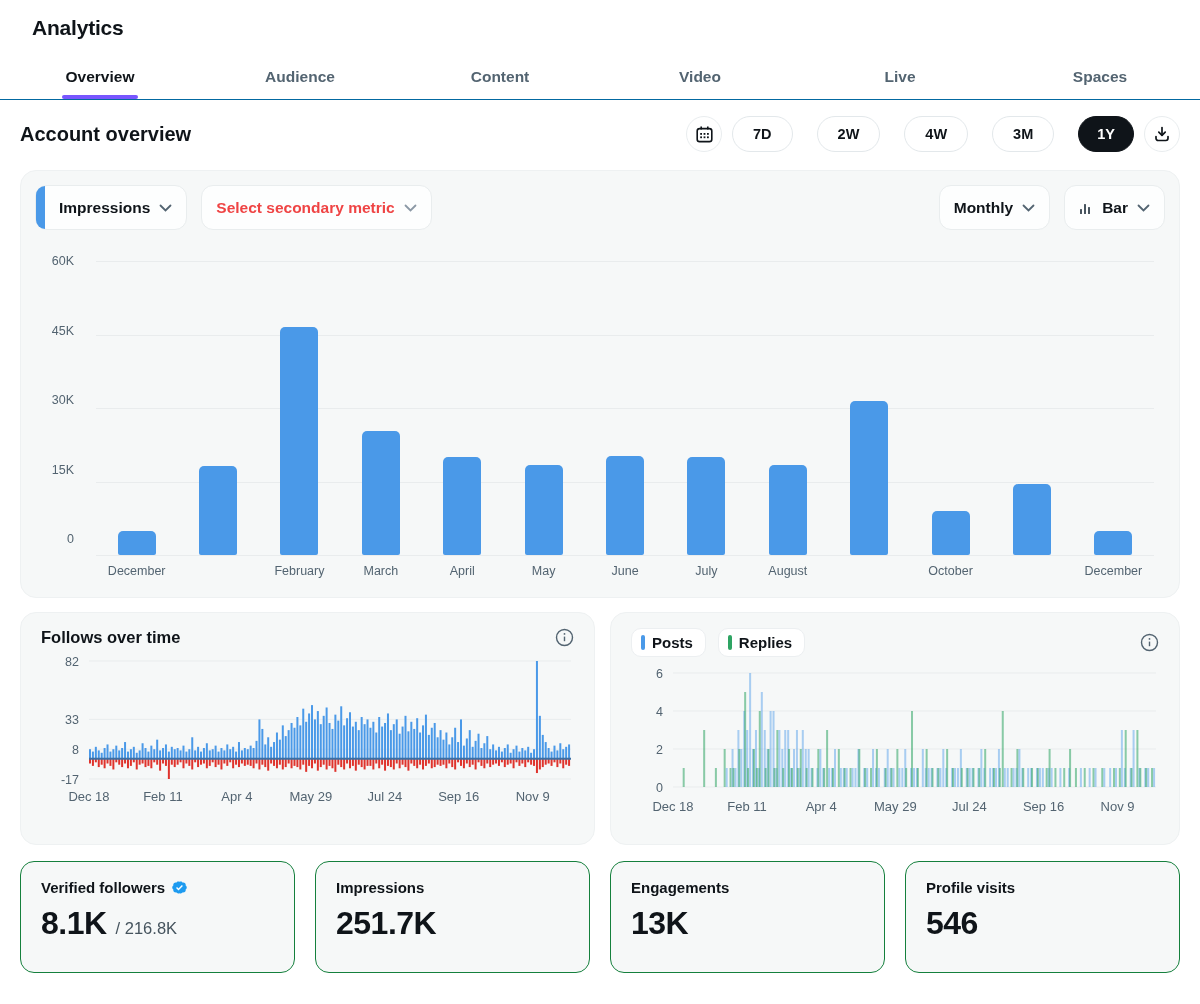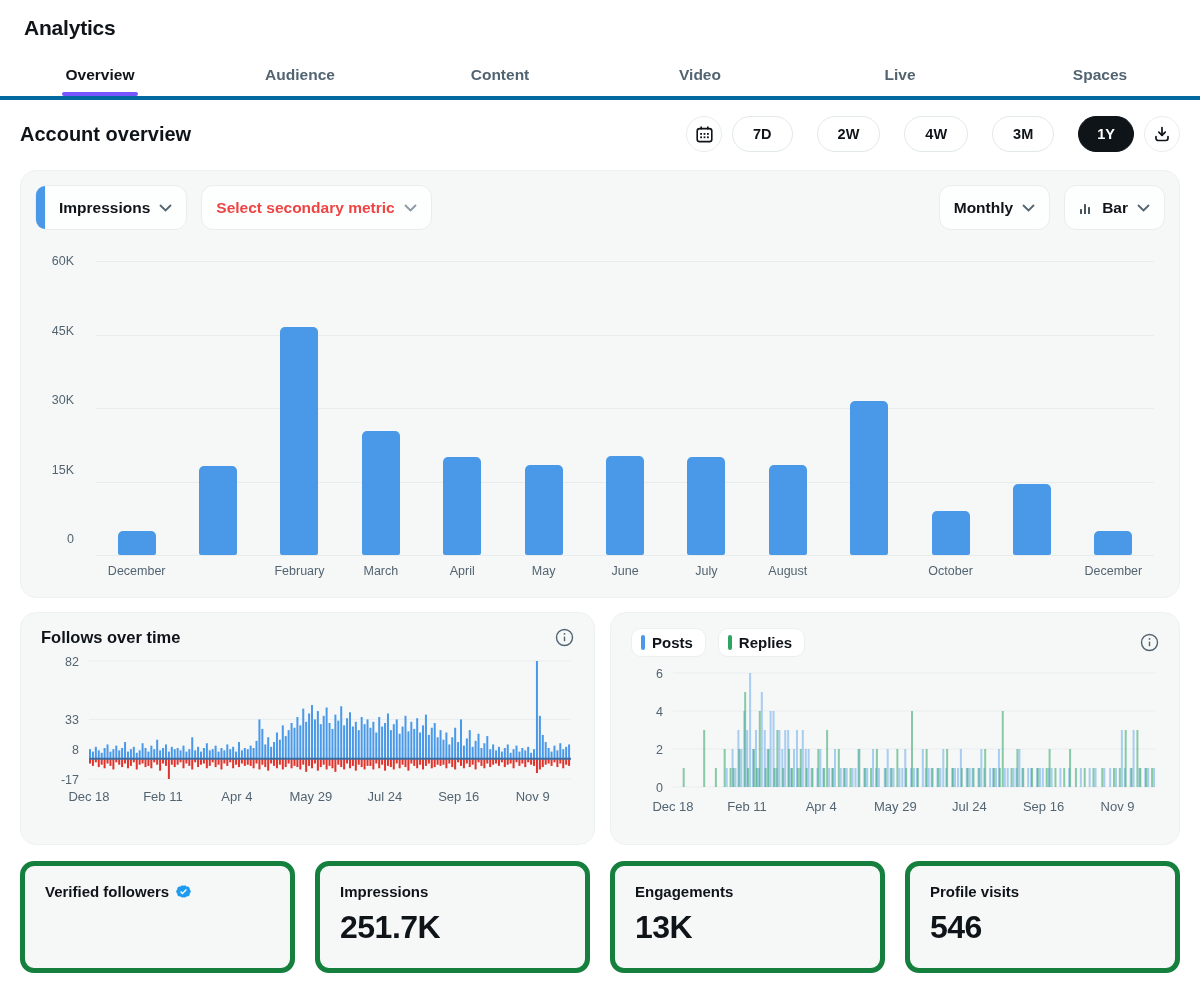--- a/index.html
+++ b/index.html
@@ -1,23 +1,23 @@
 <!DOCTYPE html>
 <html><head>
 <meta charset="utf-8">
 <style>
   * { margin:0; padding:0; box-sizing:border-box; }
   html,body { width:1200px; background:#ffffff; font-family:"Liberation Sans","DejaVu Sans",sans-serif; color:#0f1419; }
   .page { width:1200px; min-height:1004px; overflow:hidden; }
 
   
-  .page-title { font-size:21px; font-weight:800; padding:16px 24px 14px; letter-spacing:-0.2px; }
+  .page-title { font-size:21px; font-weight:800; padding:16px 32px 14px; letter-spacing:-0.2px; }
 
   
-  .tabs { display:grid; grid-template-columns:repeat(6,1fr); border-bottom:4px solid #0369a1; height:46px; }
+  .tabs { display:grid; grid-template-columns:repeat(6,1fr); border-bottom:1px solid #0369a1; height:46px; }
   .tab { position:relative; display:flex; align-items:center; justify-content:center; cursor:pointer; font-size:15.5px; font-weight:600; color:#536471; }
   .tab.active { color:#0f1419; font-weight:700; }
   .tab .underline { position:absolute; bottom:0; left:50%; transform:translateX(-50%); width:76px; height:4px; border-radius:9999px; background:#7856ff; }
 
   
   .section-row { display:flex; align-items:center; justify-content:space-between; padding:16px 20px 14px; }
   .section-title { font-size:20px; font-weight:800; }
   .range-controls { display:flex; align-items:center; gap:10px; }
   .icon-btn { width:36px; height:36px; border-radius:50%; border:1px solid #e9edef; background:#fff; display:flex; align-items:center; justify-content:center; cursor:pointer; }
   .pill { height:36px; padding:0 20px; border-radius:18px; border:1px solid #e3e8eb; background:#fff; font-family:inherit; font-size:14.5px; font-weight:700; color:#0f1419; cursor:pointer; }
@@ -51,21 +51,21 @@
   .panel.posts { width:570px;text-align:right; }
   .panel-head { display:flex; align-items:center; justify-content:space-between; padding:15px 20px 2px; }
   .panel-title { font-size:16.5px; font-weight:700; }
   .legend { display:flex; gap:12px; }
   .legend-chip { display:flex; align-items:center; gap:7px; background:#fff; border:1px solid #eceff1; border-radius:10px; padding:5px 12px 5px 9px; font-size:15px; font-weight:700; cursor:pointer; }
   .legend-swatch { width:4px; height:15px; border-radius:2px; }
   .mini-wrap { padding:2px 20px 0; }
 
   
   .cards-row { display:flex; gap:20px; margin:16px 20px 0; }
-  .stat-card { flex:1; height:112px; background:#f6f8f8; border:5px solid #15803d; border-radius:14px; padding:17px 20px; }
+  .stat-card { flex:1; height:112px; background:#f6f8f8; border:1px solid #15803d; border-radius:14px; padding:17px 20px; }
   .stat-label-row { display:flex; align-items:center; gap:6px; font-size:15px; font-weight:700; color:#0f1419; }
   .stat-value-row { margin-top:9px; display:flex; align-items:baseline; gap:9px; }
   .stat-value { font-size:32px; font-weight:800; letter-spacing:-0.5px; }
   .stat-suffix { font-size:16.5px; font-weight:500; color:#45535d; }
 
   svg text { font-family:"Liberation Sans","DejaVu Sans",sans-serif; }
 </style>
 </head>
 <body>
 
@@ -824,20 +824,24 @@
 
   <div class="cards-row" id="stats-cards">
       <div class="stat-card">
         <div class="stat-label-row">
           <span>Verified followers</span>
           <svg width="17" height="17" viewBox="0 0 22 22">
             <path fill="#1d9bf0" d="M20.4 11c0-1.1-.6-2.1-1.5-2.6.3-1 .1-2.2-.7-3s-1.9-1-3-.7C14.7 3.8 13.7 3.2 12.6 3.2c-.6 0-1.1.2-1.6.4-.5-.3-1-.4-1.6-.4-1.1 0-2.1.6-2.6 1.5-1-.3-2.2-.1-3 .7s-1 2-.7 3C2.2 8.9 1.6 9.9 1.6 11s.6 2.1 1.5 2.6c-.3 1-.1 2.2.7 3 .8.8 1.9 1 3 .7.5 .9 1.5 1.5 2.6 1.5.6 0 1.1-.2 1.6-.4.5.3 1 .4 1.6.4 1.1 0 2.1-.6 2.6-1.5 1 .3 2.2.1 3-.7.8-.8 1-1.9.7-3 .9-.5 1.5-1.5 1.5-2.6z"></path>
             <path fill="#fff" d="M9.7 14.9 6.5 11.7l1.3-1.3 1.9 1.9 4.4-4.4 1.3 1.3z"></path>
           </svg>
         </div>
+        <div class="stat-value-row">
+          <span class="stat-value">8.1K</span>
+          <span class="stat-suffix">/ 216.8K</span>
+        </div>
       </div>
       <div class="stat-card">
         <div class="stat-label-row">
           <span>Impressions</span>
         </div>
         <div class="stat-value-row">
           <span class="stat-value">251.7K</span>
         </div>
       </div>
       <div class="stat-card">

